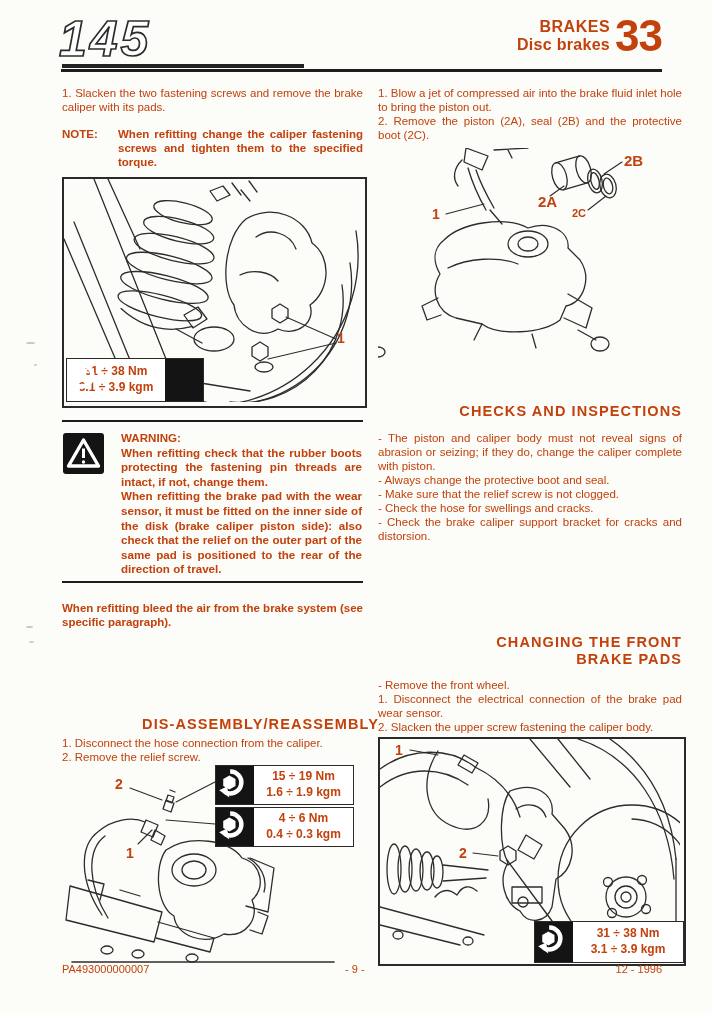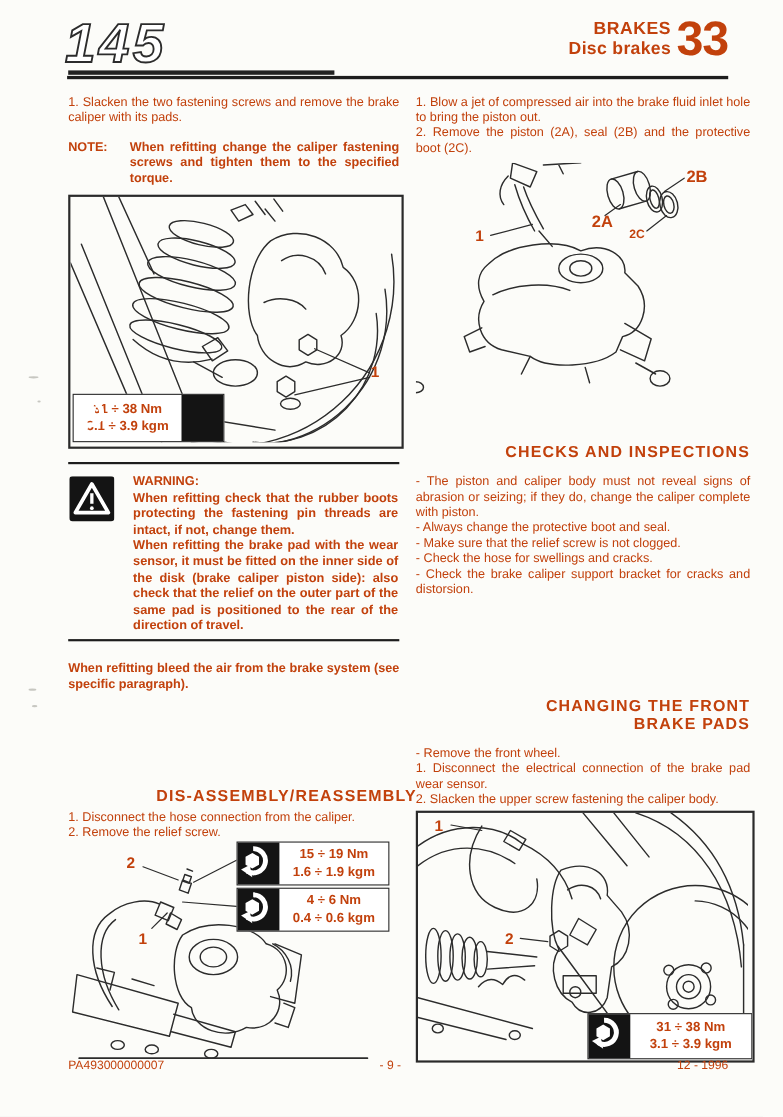--- a/index.html
+++ b/index.html
@@ -221,21 +221,21 @@
     <div class="torque-box" style="left:153px;top:45px;width:137px;height:38px;">
       <div class="torque-icon">
         <svg viewBox="0 0 40 42">
           <polygon points="16,12 23.8,16.5 23.8,25.5 16,30 8.2,25.5 8.2,16.5" fill="#fff"></polygon>
           <path d="M17,7 A14,14 0 1 1 10,33" stroke="#fff" stroke-width="4.5" fill="none"></path>
           <polygon points="3,31 16,40 13,26" fill="#fff"></polygon>
         </svg>
       </div>
       <div class="torque-text">
         <span>4 ÷ 6 Nm</span>
-        <span>0.4 ÷ 0.6 kgm</span>
+        <span>0.4 ÷ 0.3 kgm</span>
       </div>
     </div>
   </div>
 
   <div class="abs txt just" style="left:378px;top:86px;width:304px;">
     <p>1. Blow a jet of compressed air into the brake fluid inlet hole to bring the piston out.</p>
     <p>2. Remove the piston (2A), seal (2B) and the protective boot (2C).</p>
   </div>
 
   <div class="fig" style="left:378px;top:148px;width:304px;height:252px;">

